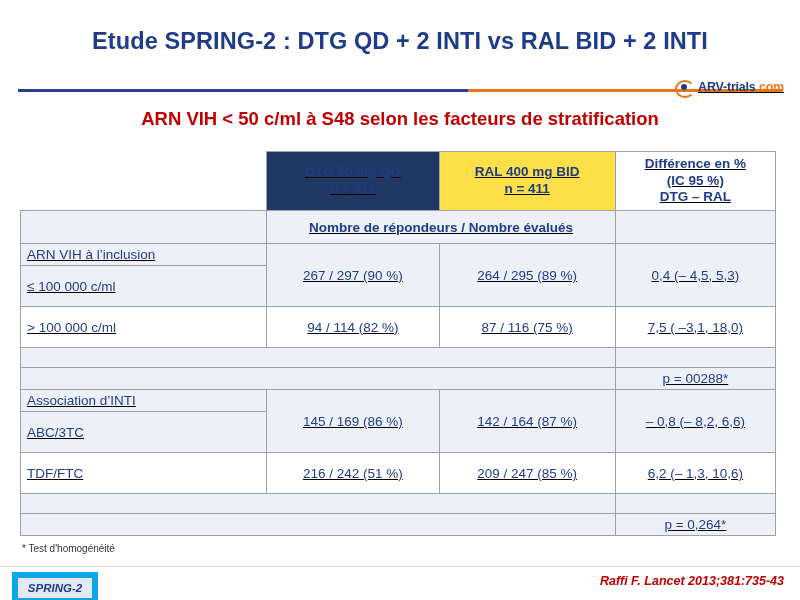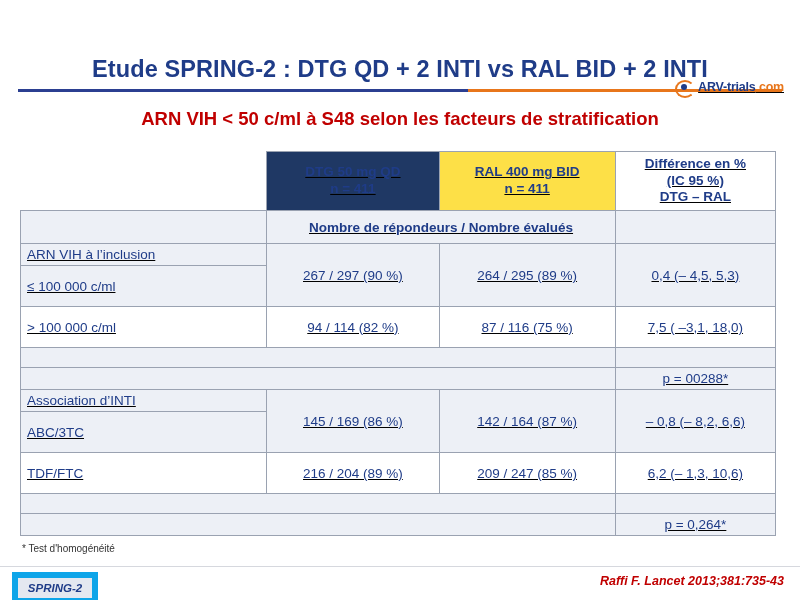--- a/index.html
+++ b/index.html
@@ -19,21 +19,20 @@
   .slide-title {
     position: absolute;
     top: 28px;
     left: 0;
     width: 800px;
     text-align: center;
     font-size: 23.5px;
     font-weight: bold;
     color: #1F3C88;
     letter-spacing: 0.1px;
-    margin-top: 28px;
   }
   .rule-wrap {
     position: absolute;
     top: 88px;
     left: 18px;
     width: 764px;
     height: 5px;
   }
   .rule-blue {
     position: absolute;
@@ -298,21 +297,21 @@
         <td class="band center celltxt" rowspan="2">145 / 169 (86 %)</td>
         <td class="band center celltxt" rowspan="2">142 / 164 (87 %)</td>
         <td class="band center celltxt" rowspan="2">– 0,8 (– 8,2, 6,6)</td>
       </tr>
       <tr>
         <td class="band rowlabel mid">ABC/3TC</td>
       </tr>
 
       <tr>
         <td class="rowlabel mid">TDF/FTC</td>
-        <td class="center celltxt">216 / 204 (89 %)</td>
+        <td class="center celltxt">216 / 242 (51 %)</td>
         <td class="center celltxt">209 / 247 (85 %)</td>
         <td class="center celltxt">6,2 (– 1,3, 10,6)</td>
       </tr>
 
       <tr class="spacer-row">
         <td class="band" colspan="3"></td>
         <td class="band"></td>
       </tr>
       <tr>
         <td class="band" colspan="3"></td>

